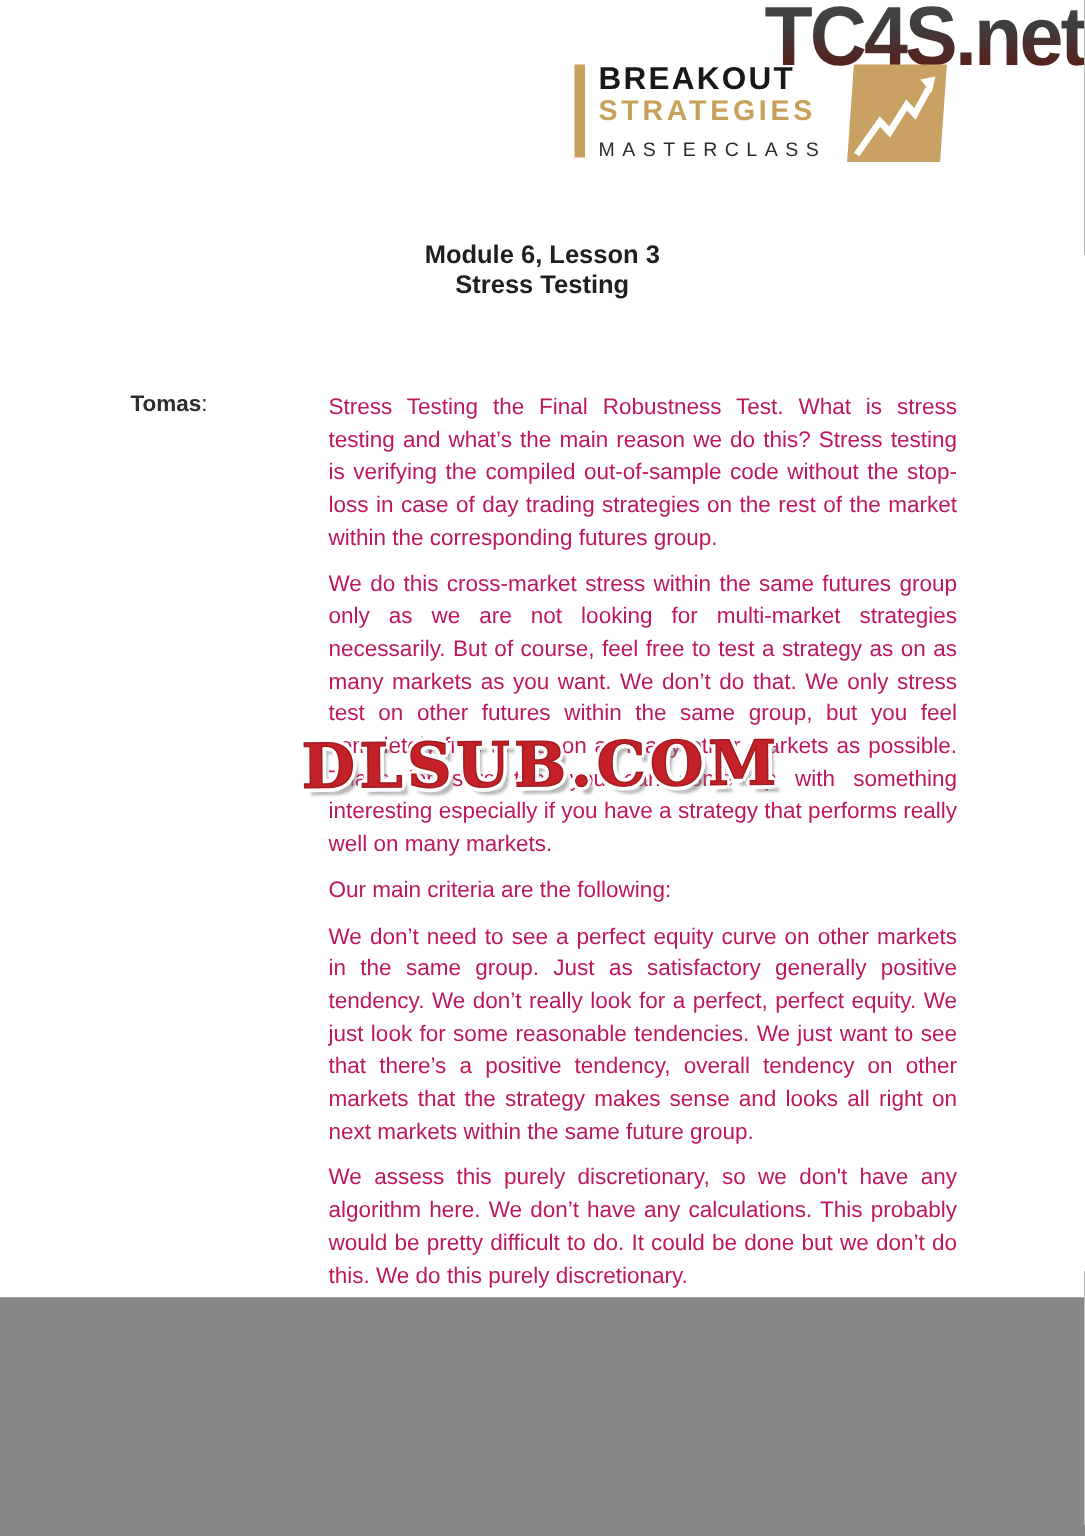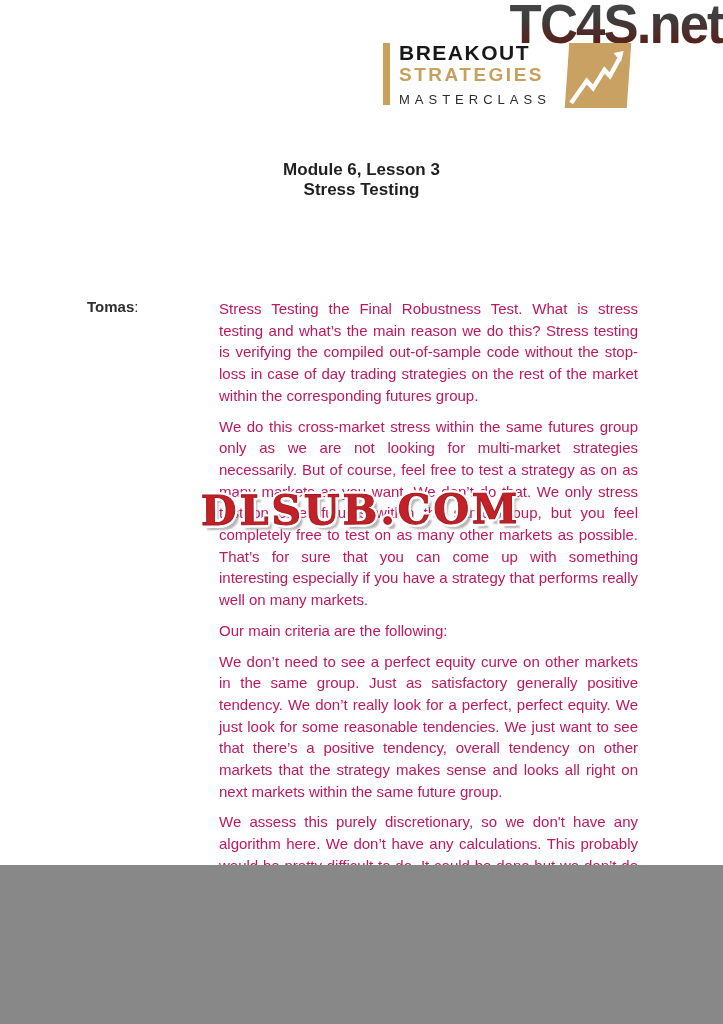--- a/index.html
+++ b/index.html
@@ -38,21 +38,21 @@
     background:#c9a162; transform:skewX(-4deg);
   }
   .logo-square svg { position:absolute; left:0; top:0; }
 
   
   .doc-titles { position:absolute; top:160px; left:0; width:100%; text-align:center; }
   .doc-title { font-size:17px; font-weight:bold; color:#1f1f1f; }
   .doc-subtitle { font-size:17px; font-weight:bold; color:#1f1f1f; }
 
   
-  .content { position:absolute; left:87px; top:261px; width:551px; display:flex;margin-top:37px; }
+  .content { position:absolute; left:87px; top:261px; width:551px; display:flex; }
   .speaker-col { width:132px; flex:0 0 132px; font-size:15px; color:#2e2e2e; }
   .speaker-name { font-weight:bold; }
   .text-col { width:419px; flex:0 0 419px; }
   .text-col p {
     font-size:15px; line-height:21.7px; color:#be185d;
     text-align:justify; margin-bottom:9px;
   }
   .text-col p:last-child { margin-bottom:0; }
 
   

